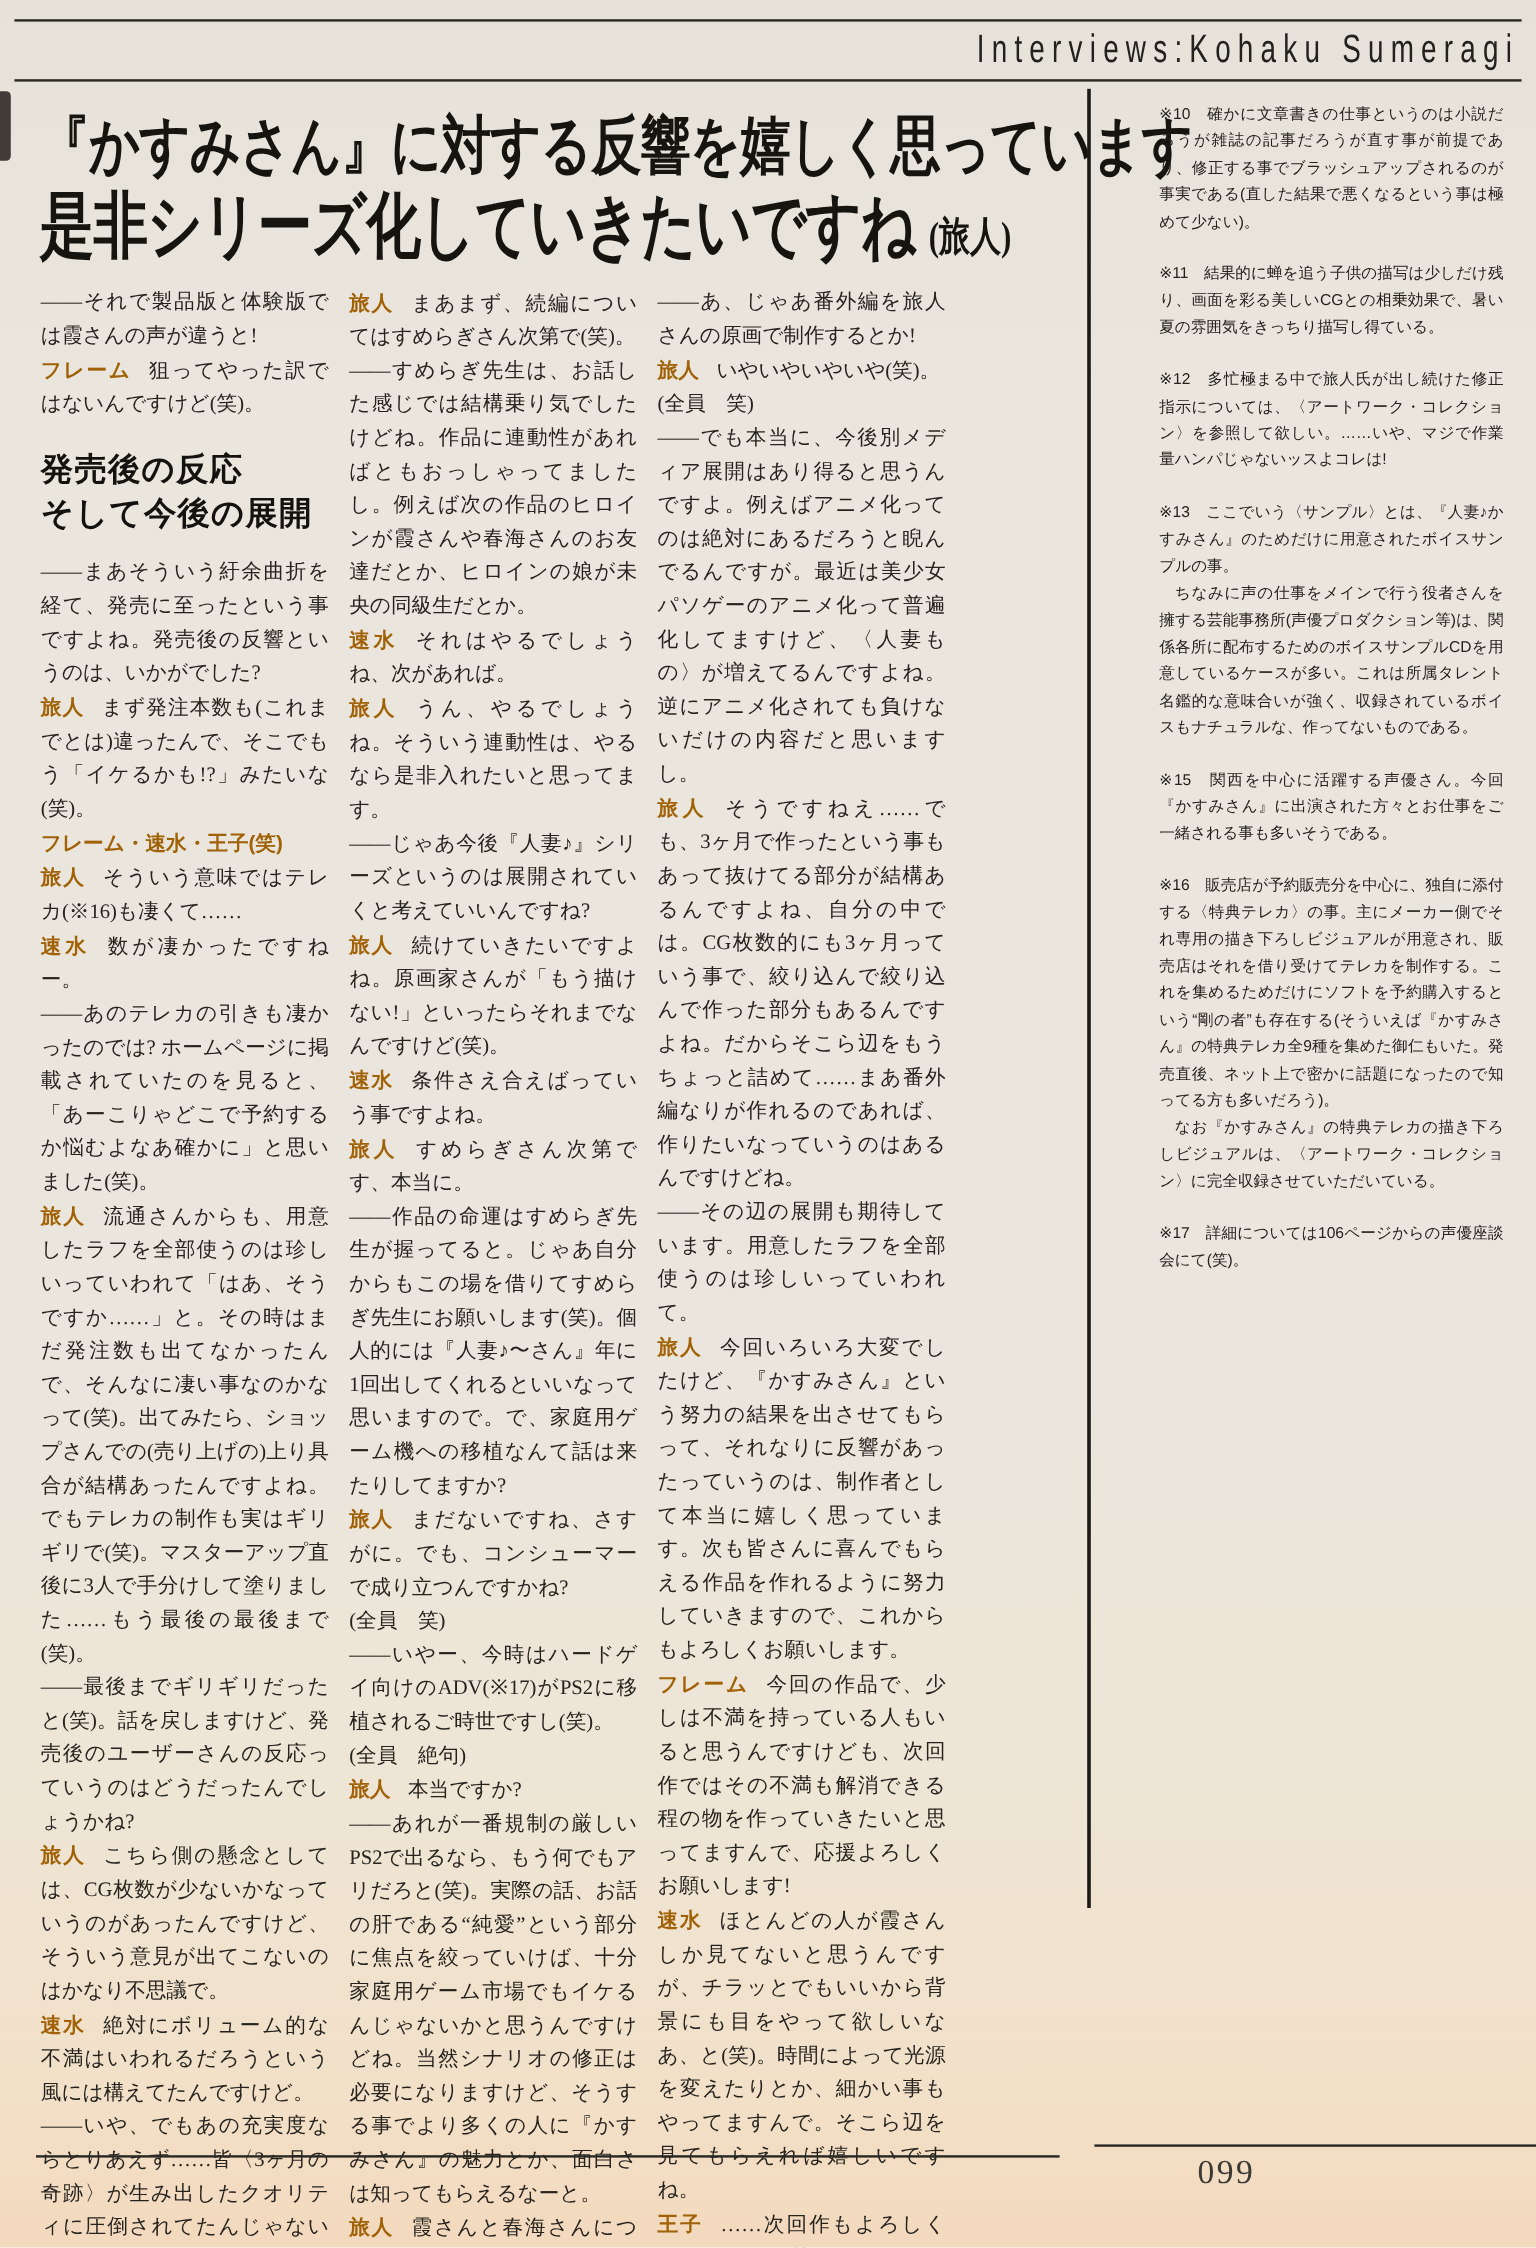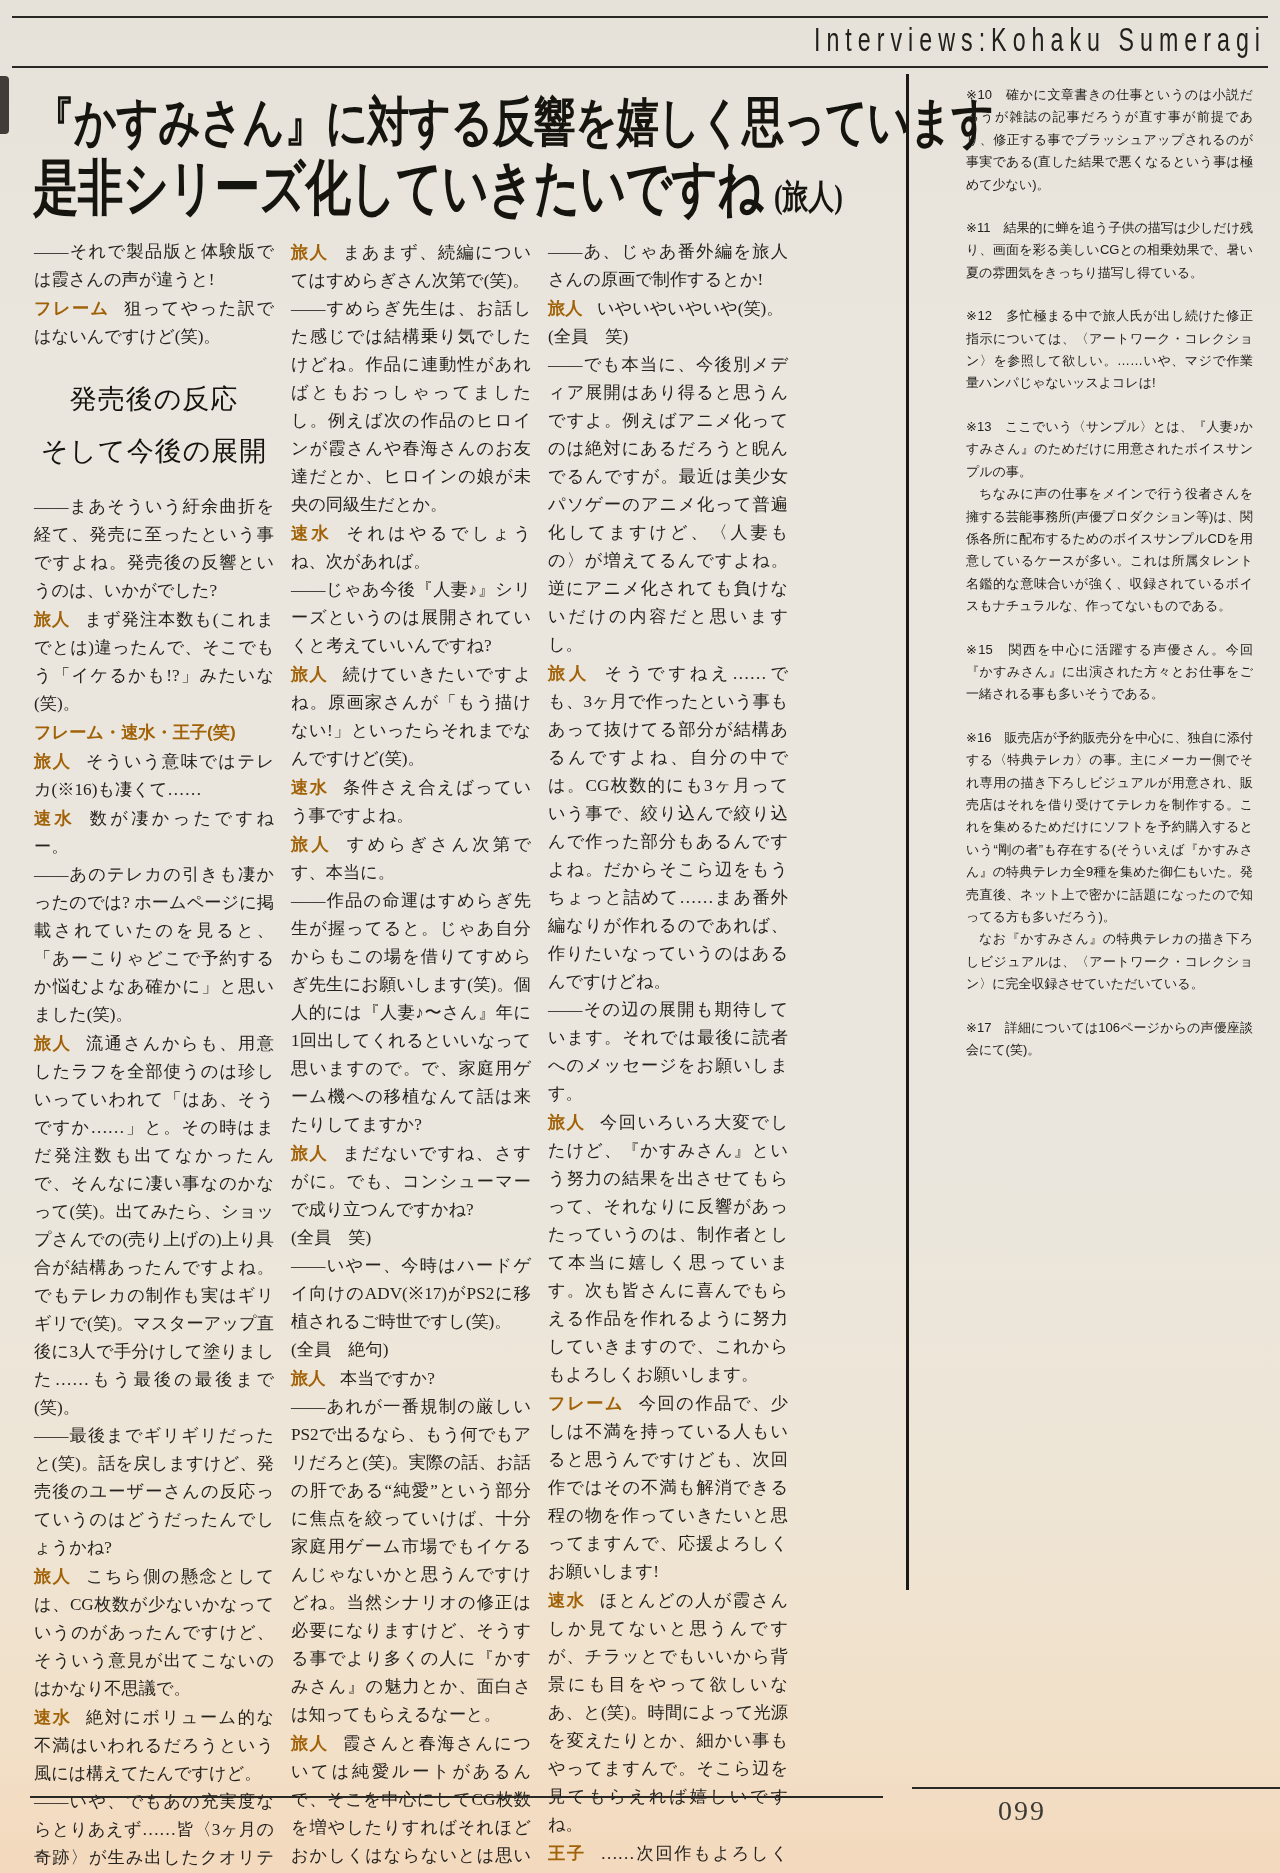--- a/index.html
+++ b/index.html
@@ -27,23 +27,23 @@
   #title .t2{
     display:block;margin-top:6px;font-size:60px;font-weight:700;letter-spacing:-1px;
     transform:scaleX(0.76);transform-origin:left top;white-space:nowrap;color:#16140f;
   }
   #title .suffix{font-size:34px;letter-spacing:0;}
   #cols{position:absolute;left:34px;top:238px;width:756px;display:flex;gap:17px;}
   .col{width:240px;font-size:17.2px;line-height:28px;text-align:justify;}
   .col p{margin:0;}
   .spk{font-family:"Liberation Sans","DejaVu Sans",sans-serif;font-weight:700;margin-right:0.85em;color:#a16207;}
   .blk.hd{
-    font-family:"Liberation Sans","DejaVu Sans",sans-serif;font-weight:400;
-    font-size:27px;line-height:52px;letter-spacing:1px;color:#14120e;
-    white-space:pre-line;margin:22px 0 16px 0 !important;text-align:center;
+    font-family:"Liberation Sans","DejaVu Sans",sans-serif;font-weight:700;
+    font-size:27px;line-height:37px;letter-spacing:1px;color:#14120e;
+    white-space:pre-line;margin:22px 0 16px 0 !important;text-align:left;
   }
   #v-divider{position:absolute;left:906px;top:74px;width:3px;height:1516px;background:#1c1a16;}
   #sidebar{position:absolute;left:966px;top:84px;width:287px;
     font-family:"Liberation Sans","DejaVu Sans",sans-serif;
     font-size:13px;line-height:22.4px;text-align:justify;color:#23211c;}
   #sidebar .note{margin-bottom:21px;}
   #sidebar p{margin:0;}
   #sidebar p.cont{text-indent:1em;}
   #main-bottom-rule{left:30px;top:1796px;width:853px;height:2px;}
   #footer-rule{left:912px;top:1787px;width:368px;height:2px;}
@@ -81,40 +81,41 @@
       <p class="blk s"><b class="spk">旅人</b>流通さんからも、用意したラフを全部使うのは珍しいっていわれて「はあ、そうですか……」と。その時はまだ発注数も出てなかったんで、そんなに凄い事なのかなって(笑)。出てみたら、ショップさんでの(売り上げの)上り具合が結構あったんですよね。でもテレカの制作も実はギリギリで(笑)。マスターアップ直後に3人で手分けして塗りました……もう最後の最後まで(笑)。</p>
       <p class="blk q">——最後までギリギリだったと(笑)。話を戻しますけど、発売後のユーザーさんの反応っていうのはどうだったんでしょうかね?</p>
       <p class="blk s"><b class="spk">旅人</b>こちら側の懸念としては、CG枚数が少ないかなっていうのがあったんですけど、そういう意見が出てこないのはかなり不思議で。</p>
       <p class="blk s"><b class="spk">速水</b>絶対にボリューム的な不満はいわれるだろうという風には構えてたんですけど。</p>
       <p class="blk q">——いや、でもあの充実度ならとりあえず……皆〈3ヶ月の奇跡〉が生み出したクオリティに圧倒されてたんじゃないですかねえ?(笑) 確かに遊んでて、「この状況描写でこのセリフがあるのなら、こういうCGがあった方がいいんじゃないか?」という感想は持ったんですけど、それが絶対的な不満にはならなかったですし。実際ネット上でクリアした人の意見をを見てみても、ボリューム不足と評していたものはなかったと思います。</p>
     </div>
   <div class="col">
       <p class="blk s"><b class="spk">旅人</b>まあまず、続編についてはすめらぎさん次第で(笑)。</p>
       <p class="blk q">——すめらぎ先生は、お話した感じでは結構乗り気でしたけどね。作品に連動性があればともおっしゃってましたし。例えば次の作品のヒロインが霞さんや春海さんのお友達だとか、ヒロインの娘が未央の同級生だとか。</p>
       <p class="blk s"><b class="spk">速水</b>それはやるでしょうね、次があれば。</p>
+      <p class="blk s"><b class="spk">旅人</b>うん、やるでしょうね。そういう連動性は、やるなら是非入れたいと思ってます。</p>
       <p class="blk q">——じゃあ今後『人妻♪』シリーズというのは展開されていくと考えていいんですね?</p>
       <p class="blk s"><b class="spk">旅人</b>続けていきたいですよね。原画家さんが「もう描けない!」といったらそれまでなんですけど(笑)。</p>
       <p class="blk s"><b class="spk">速水</b>条件さえ合えばっていう事ですよね。</p>
       <p class="blk s"><b class="spk">旅人</b>すめらぎさん次第です、本当に。</p>
       <p class="blk q">——作品の命運はすめらぎ先生が握ってると。じゃあ自分からもこの場を借りてすめらぎ先生にお願いします(笑)。個人的には『人妻♪〜さん』年に1回出してくれるといいなって思いますので。で、家庭用ゲーム機への移植なんて話は来たりしてますか?</p>
       <p class="blk s"><b class="spk">旅人</b>まだないですね、さすがに。でも、コンシューマーで成り立つんですかね?</p>
       <p class="blk n">(全員　笑)</p>
       <p class="blk q">——いやー、今時はハードゲイ向けのADV(※17)がPS2に移植されるご時世ですし(笑)。</p>
       <p class="blk n">(全員　絶句)</p>
       <p class="blk s"><b class="spk">旅人</b>本当ですか?</p>
       <p class="blk q">——あれが一番規制の厳しいPS2で出るなら、もう何でもアリだろと(笑)。実際の話、お話の肝である“純愛”という部分に焦点を絞っていけば、十分家庭用ゲーム市場でもイケるんじゃないかと思うんですけどね。当然シナリオの修正は必要になりますけど、そうする事でより多くの人に『かすみさん』の魅力とか、面白さは知ってもらえるなーと。</p>
       <p class="blk s"><b class="spk">旅人</b>霞さんと春海さんについては純愛ルートがあるんで、そこを中心にしてCG枚数を増やしたりすればそれほどおかしくはならないとは思いますけどね。</p>
     </div>
   <div class="col">
       <p class="blk q">——あ、じゃあ番外編を旅人さんの原画で制作するとか!</p>
       <p class="blk s"><b class="spk">旅人</b>いやいやいやいや(笑)。</p>
       <p class="blk n">(全員　笑)</p>
       <p class="blk q">——でも本当に、今後別メディア展開はあり得ると思うんですよ。例えばアニメ化ってのは絶対にあるだろうと睨んでるんですが。最近は美少女パソゲーのアニメ化って普遍化してますけど、〈人妻もの〉が増えてるんですよね。逆にアニメ化されても負けないだけの内容だと思いますし。</p>
       <p class="blk s"><b class="spk">旅人</b>そうですねえ……でも、3ヶ月で作ったという事もあって抜けてる部分が結構あるんですよね、自分の中では。CG枚数的にも3ヶ月っていう事で、絞り込んで絞り込んで作った部分もあるんですよね。だからそこら辺をもうちょっと詰めて……まあ番外編なりが作れるのであれば、作りたいなっていうのはあるんですけどね。</p>
-      <p class="blk q">——その辺の展開も期待しています。それでは最後に読者へのメッセージをお願いします。</p>
+      <p class="blk q">——その辺の展開も期待しています。用意したラフを全部使うのは珍しいっていわれて。</p>
       <p class="blk s"><b class="spk">旅人</b>今回いろいろ大変でしたけど、『かすみさん』という努力の結果を出させてもらって、それなりに反響があったっていうのは、制作者として本当に嬉しく思っています。次も皆さんに喜んでもらえる作品を作れるように努力していきますので、これからもよろしくお願いします。</p>
       <p class="blk s"><b class="spk">フレーム</b>今回の作品で、少しは不満を持っている人もいると思うんですけども、次回作ではその不満も解消できる程の物を作っていきたいと思ってますんで、応援よろしくお願いします!</p>
       <p class="blk s"><b class="spk">速水</b>ほとんどの人が霞さんしか見てないと思うんですが、チラッとでもいいから背景にも目をやって欲しいなあ、と(笑)。時間によって光源を変えたりとか、細かい事もやってますんで。そこら辺を見てもらえれば嬉しいですね。</p>
       <p class="blk s"><b class="spk">王子</b>……次回作もよろしくお願いします(笑)。</p>
     </div>
 </div>
 
 <div id="v-divider"></div>
 <aside id="sidebar">
     <div class="note">

